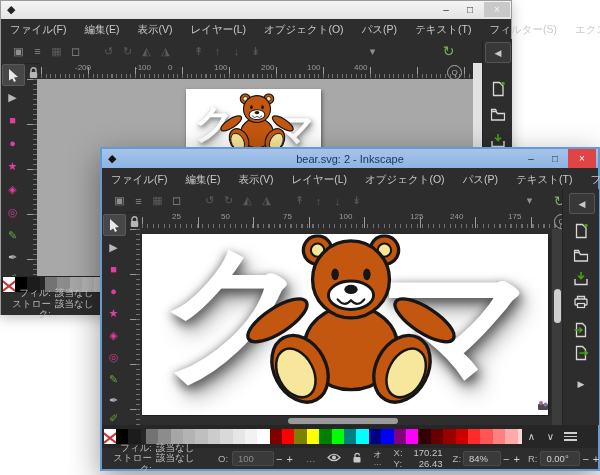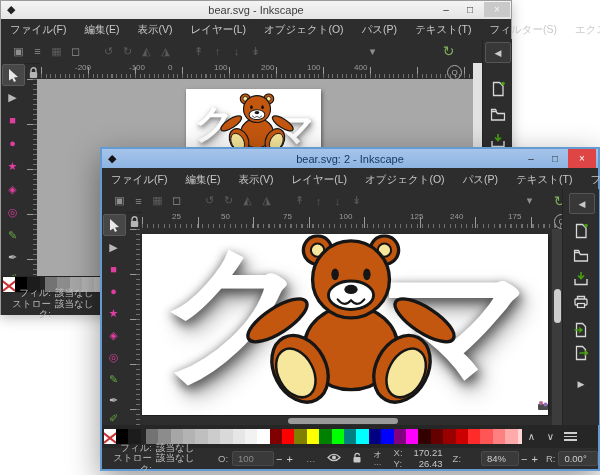--- a/index.html
+++ b/index.html
@@ -122,21 +122,20 @@
     <ellipse cx="140" cy="66" rx="8" ry="5.5" fill="#161616"></ellipse>
     <path d="M124 78 q8 10 16 1 q8 9 16 -1" fill="none" stroke="#161616" stroke-width="2.5" stroke-linecap="round"></path>
     <ellipse cx="121" cy="48" rx="4.5" ry="7" fill="#161616"></ellipse>
     <ellipse cx="159" cy="48" rx="4.5" ry="7" fill="#161616"></ellipse>
   </symbol>
 </svg>
 
 <div class="win win-bg">
   <div class="tb-light">
     <span class="abs" style="left:6px;top:2px;font-size:11px;color:#222">◆</span>
-    <span class="title">bear.svg - Inkscape</span>
     <span class="wc abs" style="left:434px;top:1px">–</span>
     <span class="wc abs" style="left:458px;top:1px">□</span>
     <span class="wc close-inactive abs" style="left:483px;top:1px">×</span>
   </div>
   <div class="menubar abs" style="left:0;top:18px;right:0;height:20px">
     <span class="mi">ファイル(F)</span>
     <span class="mi">編集(E)</span>
     <span class="mi">表示(V)</span>
     <span class="mi">レイヤー(L)</span>
     <span class="mi">オブジェクト(O)</span>
@@ -183,21 +182,21 @@
   </div>
   <span class="abs lockicon" style="left:27px;top:65px">
     <svg width="11" height="13" viewBox="0 0 11 13">
           <path d="M3 6 V4.2 a2.5 2.5 0 0 1 5 0 V6" fill="none" stroke="#b5b5b5" stroke-width="1.4"></path>
           <rect x="1.8" y="6" width="7.4" height="6" rx="1" fill="#b5b5b5"></rect>
         </svg>
   </span>
   <div class="hruler abs" style="left:40px;top:62px;width:404px;height:16px">
     <div class="ticks"></div>
     <span class="rlabel" style="left:34px">-200</span>
-    <span class="rlabel" style="left:88px">-100</span>
+    <span class="rlabel" style="left:94px">-100</span>
     <span class="rlabel" style="left:127px">0</span>
     <span class="rlabel" style="left:173px">100</span>
     <span class="rlabel" style="left:220px">200</span>
     <span class="rlabel" style="left:266px">100</span>
     <span class="rlabel" style="left:313px">400</span>
   </div>
   <span class="magq abs" style="left:446px;top:64px">Q</span>
   <div class="vruler abs" style="left:24px;top:78px;width:12px;height:197px"></div>
   <div class="abs" style="left:36px;top:78px;width:436px;height:197px;background:#a8a8a8;overflow:hidden">
     <div class="page abs" style="left:149px;top:10px;width:135px;height:86px">
@@ -497,21 +496,21 @@
       <div style="display:flex;flex-direction:column;color:#b5b5b5">
         <span>X:</span>
         <span>Y:</span>
       </div>
       <div style="display:flex;flex-direction:column;align-items:flex-end;width:40px">
         <span>170.21</span>
         <span>26.43</span>
       </div>
     </div>
     <span style="margin-left:10px;color:#b5b5b5">Z:</span>
-    <span class="numbox" style="margin-left:20px;min-width:26px;color:#cfcfcf">84%</span>
+    <span class="numbox" style="margin-left:2px;min-width:26px;color:#cfcfcf">84%</span>
     <span class="pm">−</span>
     <span class="pm">+</span>
     <span style="margin-left:6px;color:#b5b5b5">R:</span>
     <span class="numbox" style="margin-left:3px;min-width:28px;color:#cfcfcf">0.00°</span>
     <span class="pm">−</span>
     <span class="pm">+</span>
   </div>
 </div>
 
 </div>

